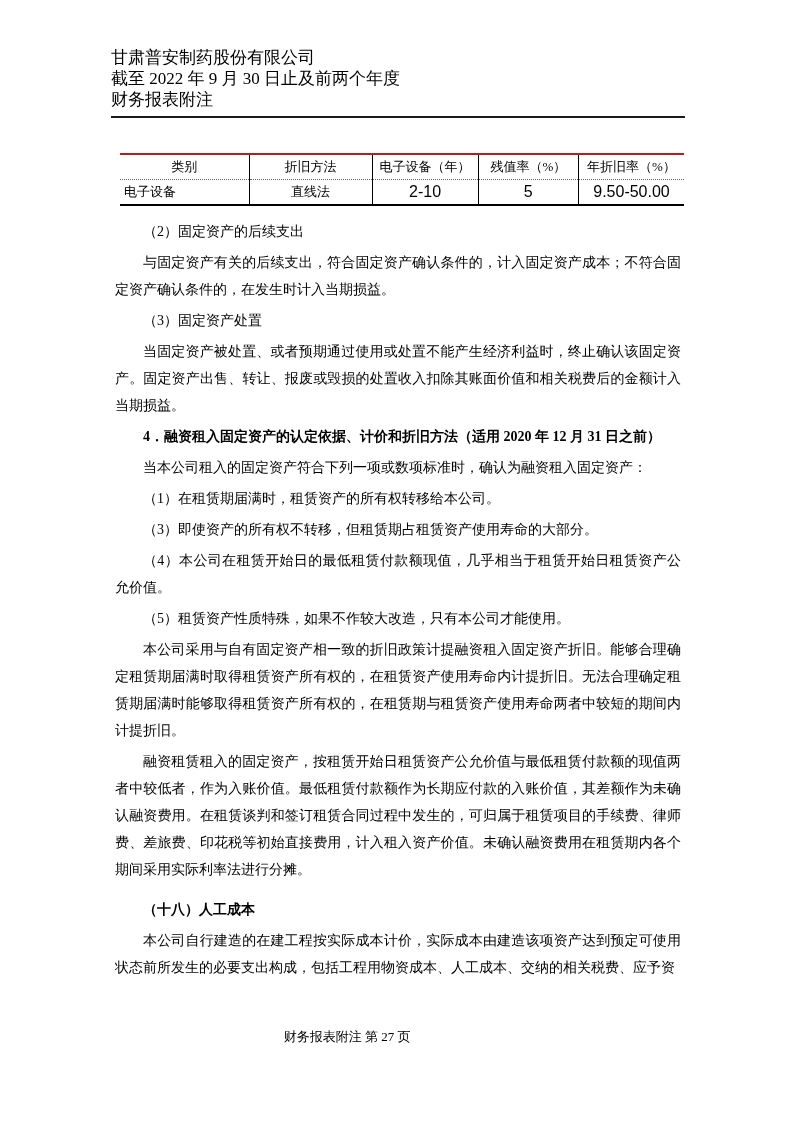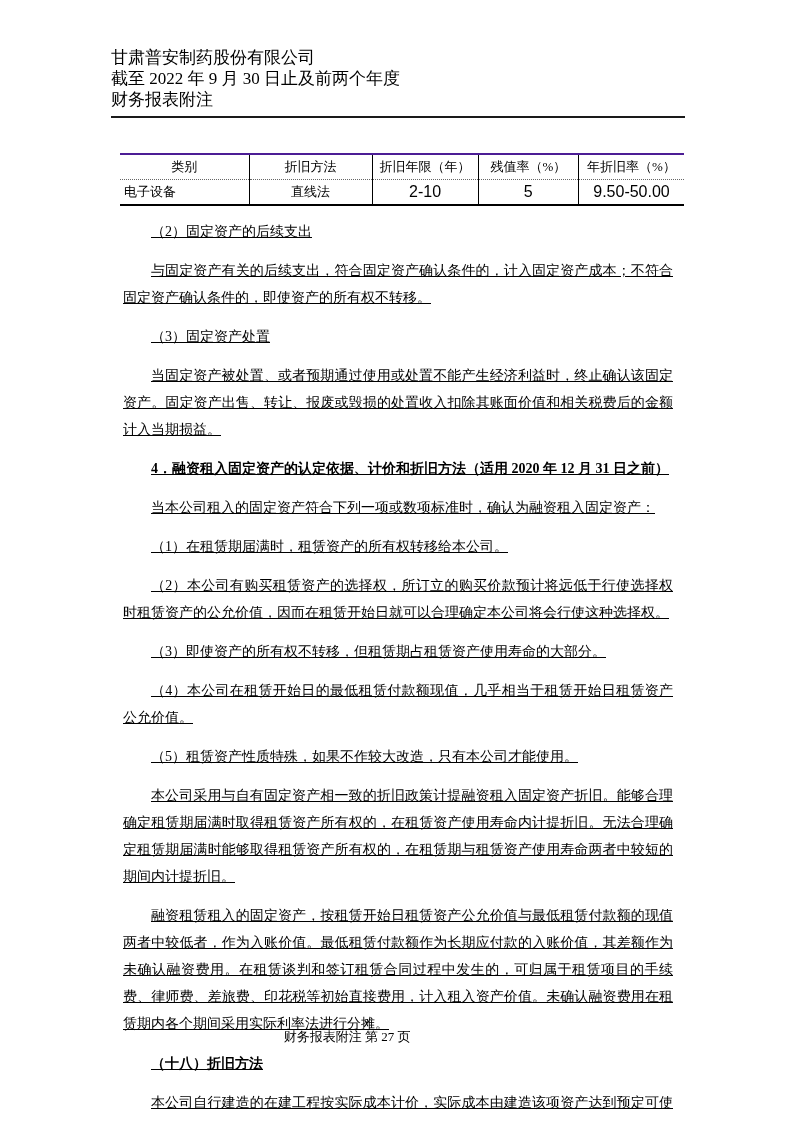--- a/index.html
+++ b/index.html
@@ -23,21 +23,21 @@
   .header-rule {
     border: none;
     border-top: 2px solid #1a1a1a;
     margin: 6px 0 0 0;
   }
   table.dep-table {
     border-collapse: collapse;
     table-layout: fixed;
     margin: 35px 0 0 9px;
     width: 564px;
-    border-top: 2px solid #4c1d95;
+    border-top: 2px solid #b91c1c;
     border-bottom: 2px solid #000;
     font-size: 13px;
   }
   table.dep-table th, table.dep-table td {
     height: 24px;
     text-align: center;
     vertical-align: middle;
     font-weight: normal;
     padding: 0 2px;
     overflow: hidden;
@@ -45,21 +45,21 @@
   table.dep-table th + th, table.dep-table td + td { border-left: 1px solid #000; }
   table.dep-table tbody td { border-top: 1px dotted #666; }
   table.dep-table tbody td:first-child { text-align: left; padding-left: 4px; }
   .num { font-family: "Liberation Sans", "DejaVu Sans", sans-serif; font-size: 16px; }
   .body-text {
     margin-top: 12px;
     font-size: 14px;
     line-height: 27px;
     text-align: justify;
   }
-  .body-text p { margin: 12px; text-indent: 2em; text-decoration: underline; }
+  .body-text p { margin: 4px; text-indent: 2em; }
   .body-text p.bold { font-weight: bold; }
   .body-text p.nowrap { white-space: nowrap; }
   .body-text p.section-gap { margin-top: 13px; }
   .page-footer {
     position: absolute;
     top: 1028px;
     left: 0;
     width: 694px;
     text-align: center;
     font-size: 13px;
@@ -84,50 +84,49 @@
         <col style="width:22.9%">
           <col style="width:21.8%">
           <col style="width:18.8%">
           <col style="width:17.8%">
           <col style="width:18.7%">
       </colgroup>
       <thead>
         <tr>
           <th>类别</th>
           <th>折旧方法</th>
-          <th>折旧年限（年）</th>
+          <th>电子设备（年）</th>
           <th>残值率（%）</th>
           <th>年折旧率（%）</th>
         </tr>
       </thead>
       <tbody>
         <tr>
           <td>电子设备</td>
           <td>直线法</td>
           <td class="num">2-10</td>
           <td class="num">5</td>
           <td class="num">9.50-50.00</td>
         </tr>
       </tbody>
     </table>
 
     <div class="body-text">
       <p>（2）固定资产的后续支出</p>
-      <p>与固定资产有关的后续支出，符合固定资产确认条件的，计入固定资产成本；不符合固定资产确认条件的，即使资产的所有权不转移。</p>
+      <p>与固定资产有关的后续支出，符合固定资产确认条件的，计入固定资产成本；不符合固定资产确认条件的，在发生时计入当期损益。</p>
       <p>（3）固定资产处置</p>
       <p>当固定资产被处置、或者预期通过使用或处置不能产生经济利益时，终止确认该固定资产。固定资产出售、转让、报废或毁损的处置收入扣除其账面价值和相关税费后的金额计入当期损益。</p>
       <p class="bold nowrap">4．融资租入固定资产的认定依据、计价和折旧方法（适用 2020 年 12 月 31 日之前）</p>
       <p>当本公司租入的固定资产符合下列一项或数项标准时，确认为融资租入固定资产：</p>
       <p>（1）在租赁期届满时，租赁资产的所有权转移给本公司。</p>
-      <p>（2）本公司有购买租赁资产的选择权，所订立的购买价款预计将远低于行使选择权时租赁资产的公允价值，因而在租赁开始日就可以合理确定本公司将会行使这种选择权。</p>
       <p>（3）即使资产的所有权不转移，但租赁期占租赁资产使用寿命的大部分。</p>
       <p>（4）本公司在租赁开始日的最低租赁付款额现值，几乎相当于租赁开始日租赁资产公允价值。</p>
       <p>（5）租赁资产性质特殊，如果不作较大改造，只有本公司才能使用。</p>
       <p>本公司采用与自有固定资产相一致的折旧政策计提融资租入固定资产折旧。能够合理确定租赁期届满时取得租赁资产所有权的，在租赁资产使用寿命内计提折旧。无法合理确定租赁期届满时能够取得租赁资产所有权的，在租赁期与租赁资产使用寿命两者中较短的期间内计提折旧。</p>
       <p>融资租赁租入的固定资产，按租赁开始日租赁资产公允价值与最低租赁付款额的现值两者中较低者，作为入账价值。最低租赁付款额作为长期应付款的入账价值，其差额作为未确认融资费用。在租赁谈判和签订租赁合同过程中发生的，可归属于租赁项目的手续费、律师费、差旅费、印花税等初始直接费用，计入租入资产价值。未确认融资费用在租赁期内各个期间采用实际利率法进行分摊。</p>
-      <p class="bold section-gap">（十八）折旧方法</p>
+      <p class="bold section-gap">（十八）人工成本</p>
       <p>本公司自行建造的在建工程按实际成本计价，实际成本由建造该项资产达到预定可使用状态前所发生的必要支出构成，包括工程用物资成本、人工成本、交纳的相关税费、应予资</p>
     </div>
 
   </div>
 
   <div class="page-footer">财务报表附注 第 27 页</div>
 </div>
 
 </body></html>

